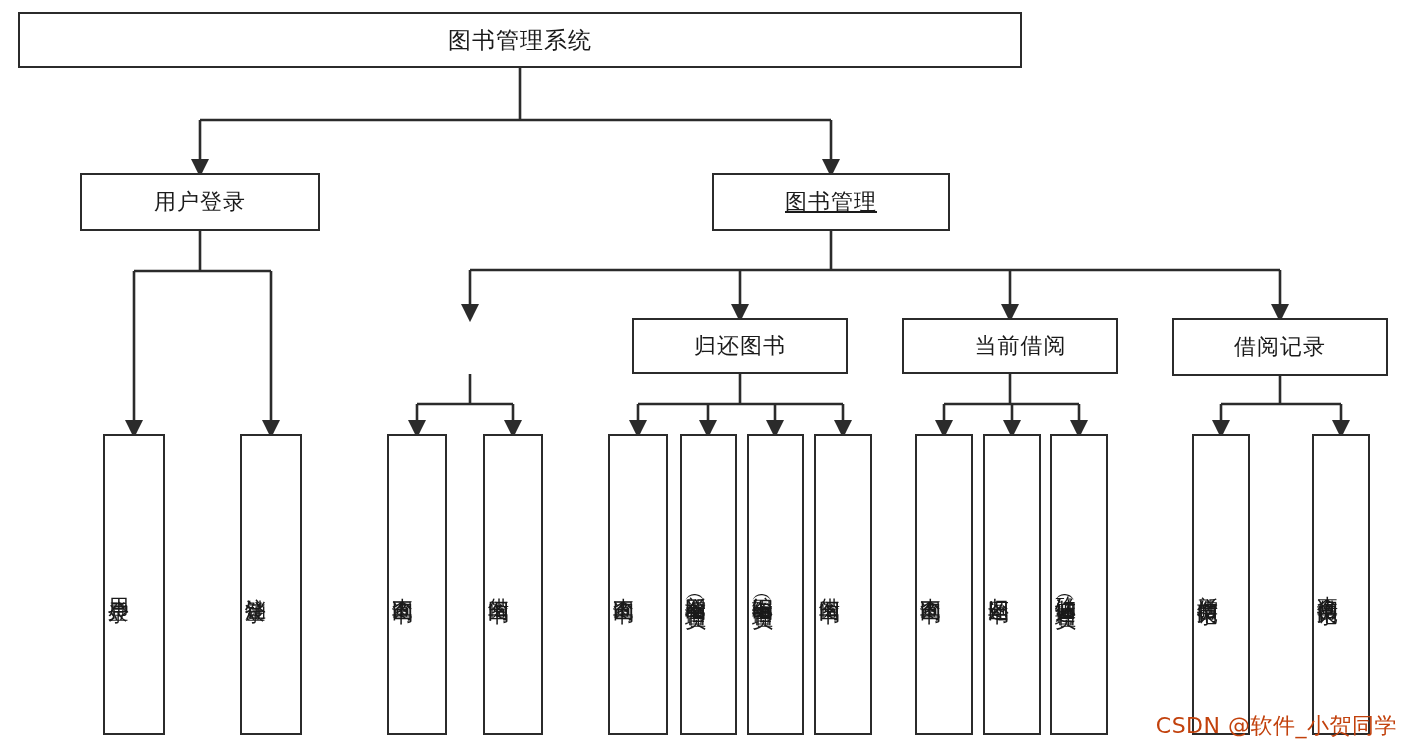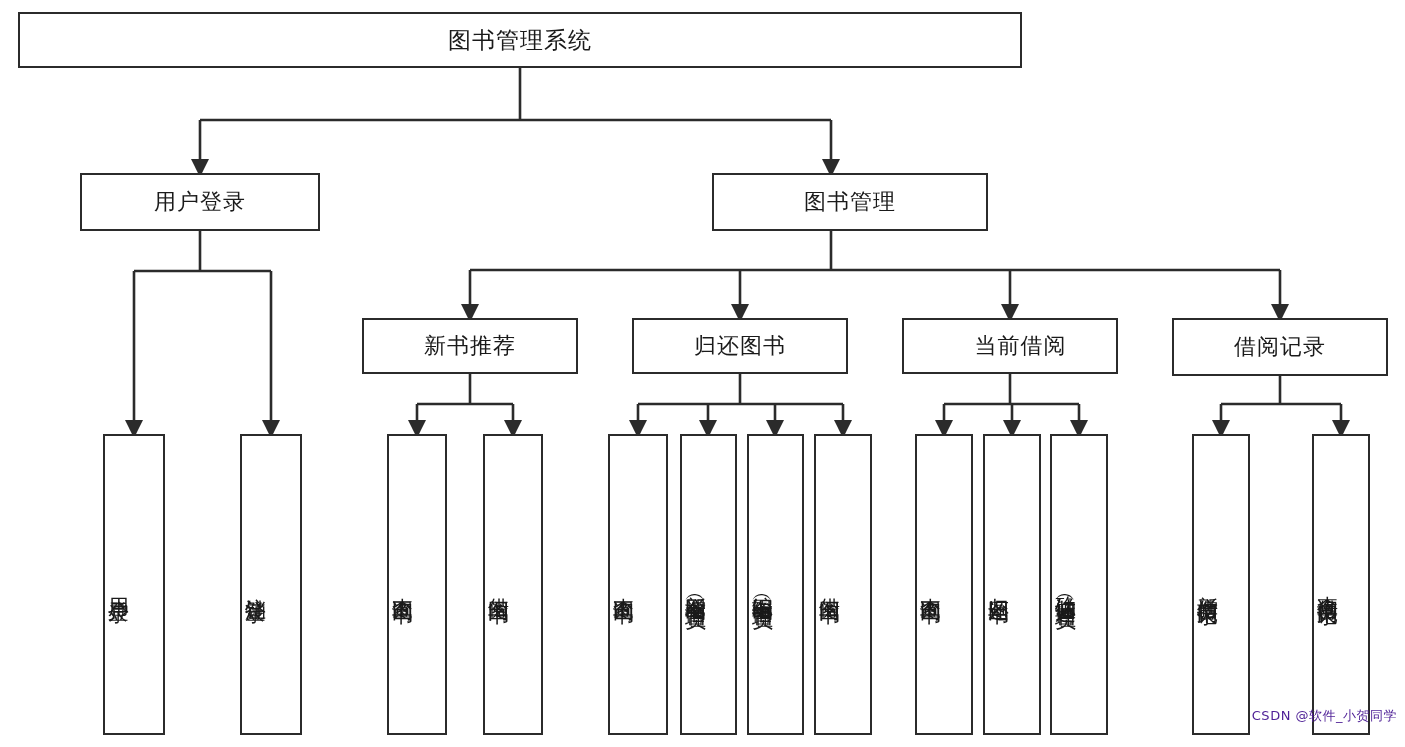--- a/index.html
+++ b/index.html
@@ -63,23 +63,23 @@
   }
   .leaf.top .leaf-text {
     margin-top: 6px;
   }
   .node.leaf {
     flex-direction: column;
   }
   #watermark {
     position: absolute;
     right: 8px;
-    bottom: 22px;
-    font-size: 13px;
-    color: #4c1d95;
+    bottom: 6px;
+    font-size: 22px;
+    color: #c2410c;
     letter-spacing: 0.5px;
     white-space: nowrap;
     user-select: none;
   }
 </style>
 </head>
 <body>
 
 <div id="diagram-root">
 
@@ -133,27 +133,24 @@
     </g>
   </svg>
 
   <div class="node horiz root" style="left:18px; top:12px; width:1004px; height:56px;">
     <span>图书管理系统</span>
   </div>
 
   <div class="node horiz" style="left:80px; top:173px; width:240px; height:58px;">
     <span>用户登录</span>
   </div>
-  <div class="node horiz" style="left:712px; top:173px; width:276px; height:58px;">
+  <div class="node horiz" style="left:712px; top:173px; width:238px; height:58px;text-decoration:underline;">
     <span>图书管理</span>
   </div>
 
-  <div class="node horiz" style="left:362px; top:318px; width:216px; height:56px;">
-    <span>新书推荐</span>
-  </div>
   <div class="node horiz" style="left:632px; top:318px; width:216px; height:56px;">
     <span>归还图书</span>
   </div>
   <div class="node horiz" style="left:902px; top:318px; width:216px; height:56px;padding-left:21px;">
     <span>当前借阅</span>
   </div>
   <div class="node horiz" style="left:1172px; top:318px; width:216px; height:58px;">
     <span>借阅记录</span>
   </div>
 

